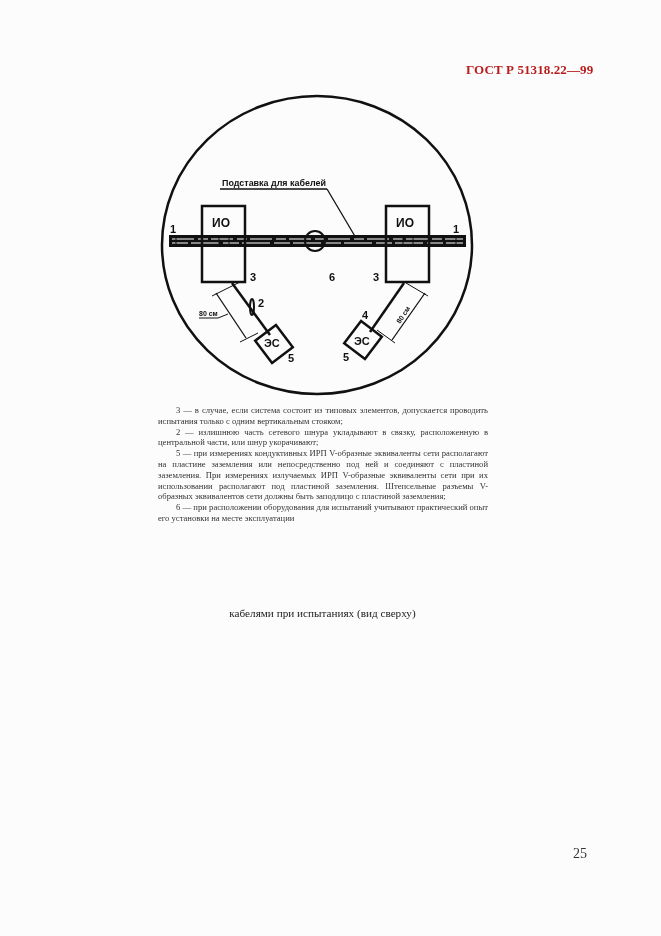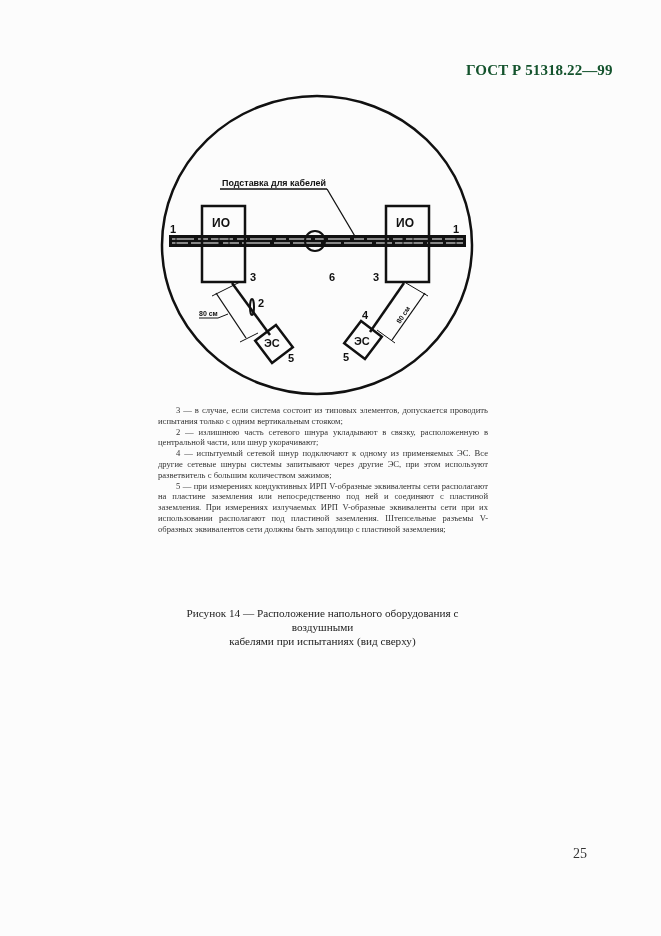--- a/index.html
+++ b/index.html
@@ -7,21 +7,21 @@
     width: 661px; height: 936px;
     background: #fcfcfc;
     position: relative;
     overflow: hidden;
     font-family: "Liberation Serif", serif;
     color: #222;
   }
   .header-code {
     position: absolute; left: 466px; top: 62px;
     font-family: "Liberation Serif", serif;
-    font-weight: bold; font-size: 15px; color: #14532d;
+    font-weight: bold; font-size: 13px; color: #b91c1c;
     letter-spacing: 0.1px;
   }
   .figure {
     position: absolute; left: 0; top: 0; width: 542px; height: 400px; padding-left: 44px;
   }
   .figure svg { position: absolute; left: 0; top: 0; }
   .legend {
     position: absolute; left: 158px; top: 405px; width: 330px;
     font-size: 8.6px; line-height: 10.8px; color: #333;
     text-align: justify;
@@ -114,22 +114,21 @@
     <text class="dlabel" x="258" y="307" font-size="11">2</text>
     <text class="dlabel" x="362" y="319" font-size="11">4</text>
     <text class="dlabel" x="288" y="362" font-size="11">5</text>
     <text class="dlabel" x="343" y="361" font-size="11">5</text>
   </svg>
 </div>
 
 <div class="legend">
   <p>3 — в случае, если система состоит из типовых элементов, допускается проводить испытания только с одним вертикальным стояком;</p>
   <p>2 — излишнюю часть сетевого шнура укладывают в связку, расположенную в центральной части, или шнур укорачивают;</p>
-  <p>4 — испытуемый сетевой шнур подключают к одному из применяемых ЭС. Все другие сетевые шнуры системы запитывают через другие ЭС, при этом используют разветвитель с большим количеством зажимов;</p>
   <p>5 — при измерениях кондуктивных ИРП V-образные эквиваленты сети располагают на пластине заземления или непосредственно под ней и соединяют с пластиной заземления. При измерениях излучаемых ИРП V-образные эквиваленты сети при их использовании располагают под пластиной заземления. Штепсельные разъемы V-образных эквивалентов сети должны быть заподлицо с пластиной заземления;</p>
+  <p>6 — при расположении оборудования для испытаний учитывают практический опыт его установки на месте эксплуатации</p>
 </div>
 
 <div class="caption">
-  <div>Рисунок 14 — Расположение напольного оборудования с воздушными</div>
   <div>кабелями при испытаниях (вид сверху)</div>
 </div>
 
 <div class="page-number">25</div>
 
 </body></html>

